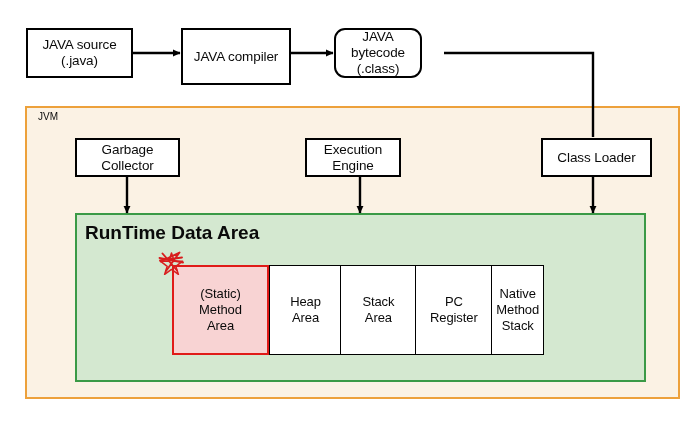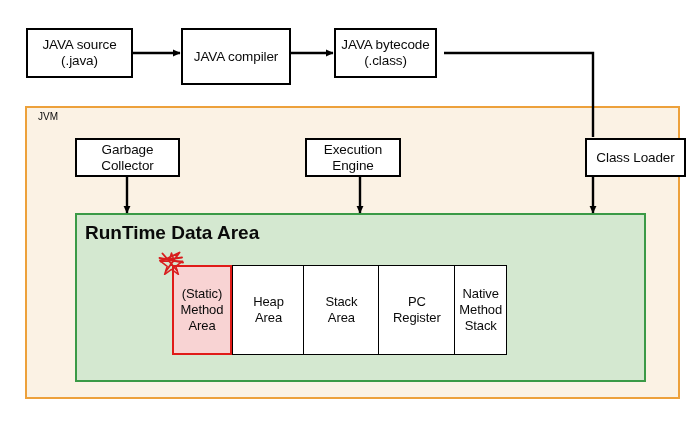--- a/index.html
+++ b/index.html
@@ -24,41 +24,41 @@
     font-size:13.5px;
     line-height:1.18;
     color:#0a0a0a;
     white-space:pre-line;
     letter-spacing:-0.1px;
   }
 
   
   #java-source   { left:26px;  top:28px;  width:107px; height:50px; }
   #java-compiler { left:181px; top:28px;  width:110px; height:57px; }
-  #java-bytecode { left:334px; top:28px;  width:103px; height:50px; }
+  #java-bytecode { left:334px; top:28px;  width:88px; height:50px;border-radius:11px; }
 
   
   #jvm-container {
     position:absolute;
     left:25px; top:106px;
     width:655px; height:293px;
     border:2px solid #eda13b;
     background:#fbf2e4;
   }
   #jvm-label {
     position:absolute;
     left:38px; top:111px;
     font-size:10px;
     color:#0a0a0a;
   }
 
   
   #garbage-collector { left:75px;  top:138px; width:105px; height:39px; }
   #execution-engine  { left:305px; top:138px; width:96px; height:39px; }
-  #class-loader      { left:541px; top:138px; width:101px; height:39px;margin-left:44px; }
+  #class-loader      { left:541px; top:138px; width:111px; height:39px; }
 
   
   #runtime-data-area {
     position:absolute;
     left:75px; top:213px;
     width:571px; height:169px;
     border:2px solid #3a9a46;
     background:#d4e8d0;
   }
   #rtda-label {
@@ -139,21 +139,21 @@
   <div class="box" id="java-bytecode">JAVA bytecode
 (.class)</div>
 
   <div class="box" id="garbage-collector">Garbage
 Collector</div>
   <div class="box" id="execution-engine">Execution
 Engine</div>
   <div class="box" id="class-loader">Class Loader</div>
 
   <div id="memory-row">
-      <div class="mem-box highlight" style="width: 60px; background: rgb(248, 211, 211); border-color: rgb(224, 27, 24);">(Static)
+      <div class="mem-box highlight" style="width: 97px; background: rgb(248, 211, 211); border-color: rgb(224, 27, 24);">(Static)
 Method
 Area</div>
       <div class="mem-box" style="width: 73px; background: rgb(255, 255, 255); border-color: rgb(0, 0, 0);">Heap
 Area</div>
       <div class="mem-box" style="width: 76px; background: rgb(255, 255, 255); border-color: rgb(0, 0, 0);">Stack
 Area</div>
       <div class="mem-box" style="width: 78px; background: rgb(255, 255, 255); border-color: rgb(0, 0, 0);">PC
 Register</div>
       <div class="mem-box" style="width: 53px; background: rgb(255, 255, 255); border-color: rgb(0, 0, 0);">Native
 Method

